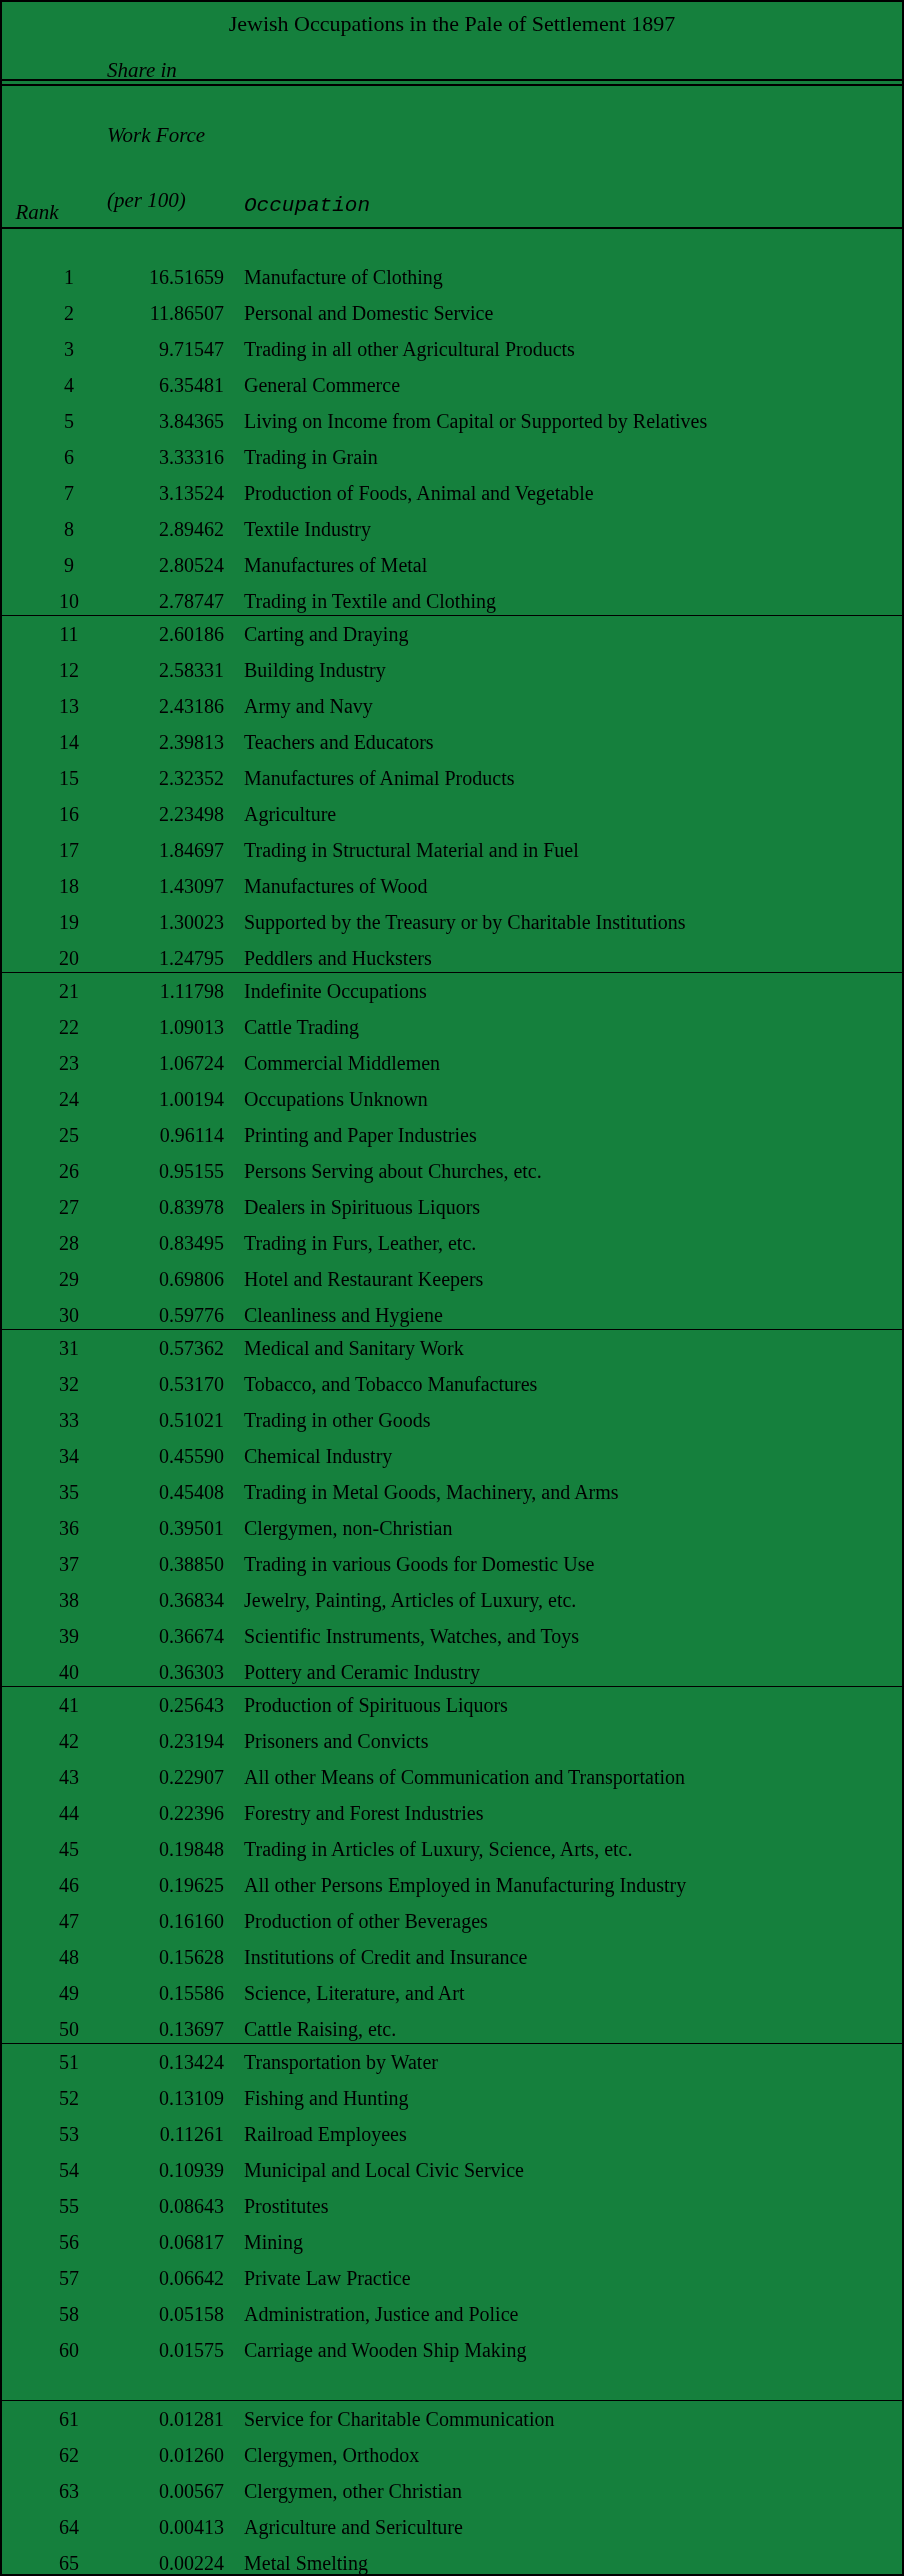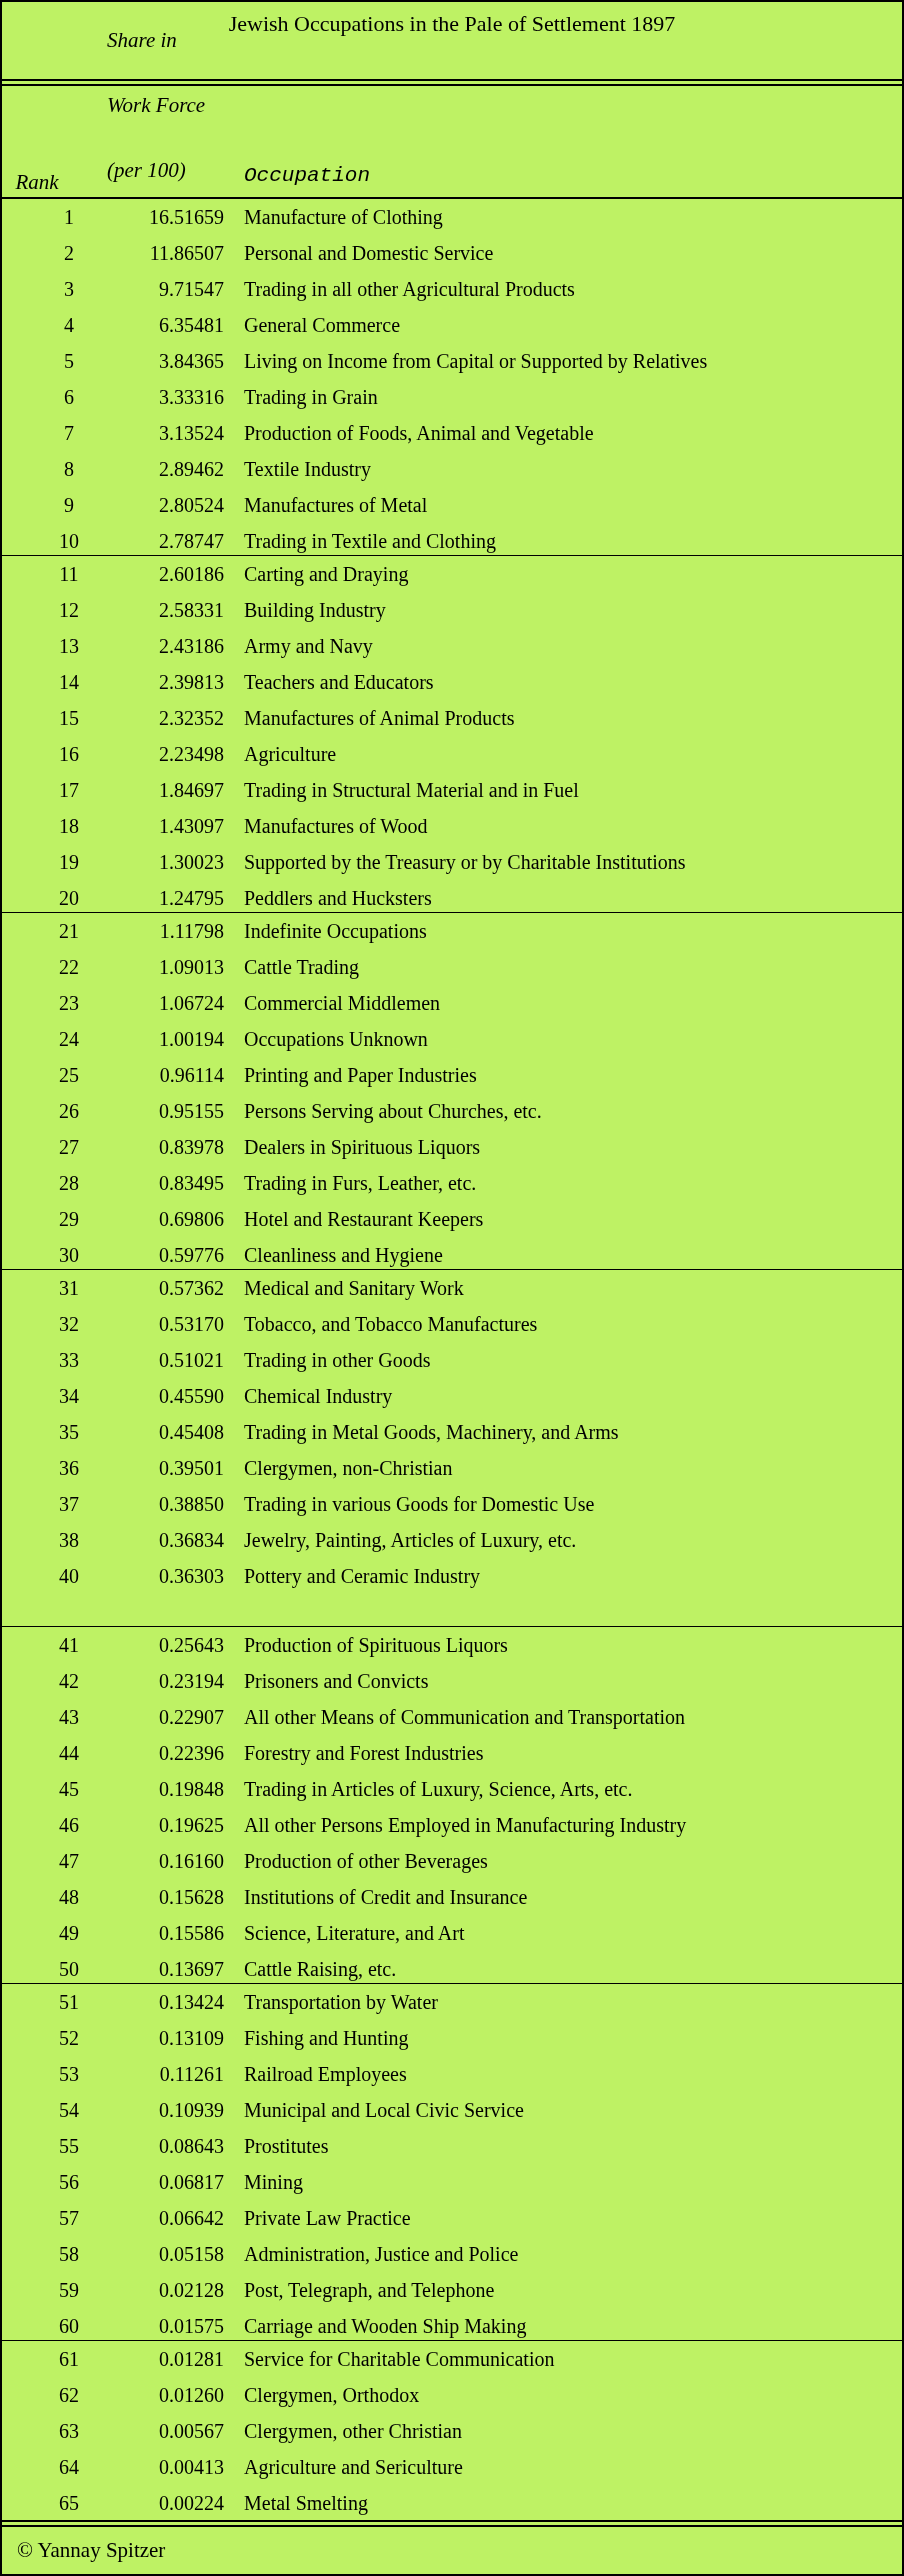--- a/index.html
+++ b/index.html
@@ -72,21 +72,21 @@
     border-top: 7.6px double #000000;
     display: flex;
     align-items: center;
     padding-left: 15px;
     font-size: 21px;
   }
 </style>
 </head>
 <body>
 
-<div id="table-image" style="background: #bef264; border-color: rgb(0, 0, 0); color: rgb(0, 0, 0);">
+<div id="table-image" style="background: #15803d; border-color: rgb(0, 0, 0); color: rgb(0, 0, 0); gap: 30px;">
 
   <div class="title-section">
     <div class="title-line">Jewish Occupations in the Pale of Settlement 1897</div>
   </div>
 
   <div class="header-section">
     <div class="h-rank">Rank</div>
     <div class="h-share">
       <span>Share in</span>
       <span>Work Force</span>
@@ -287,20 +287,25 @@
           <div class="cell cell-rank">37</div>
           <div class="cell cell-share">0.38850</div>
           <div class="cell cell-occ">Trading in various Goods for Domestic Use</div>
         </div>
         <div class="row">
           <div class="cell cell-rank">38</div>
           <div class="cell cell-share">0.36834</div>
           <div class="cell cell-occ">Jewelry, Painting, Articles of Luxury, etc.</div>
         </div>
         <div class="row">
+          <div class="cell cell-rank">39</div>
+          <div class="cell cell-share">0.36674</div>
+          <div class="cell cell-occ">Scientific Instruments, Watches, and Toys</div>
+        </div>
+        <div class="row">
           <div class="cell cell-rank">40</div>
           <div class="cell cell-share">0.36303</div>
           <div class="cell cell-occ">Pottery and Ceramic Industry</div>
         </div>
       </div>
       <div class="group">
         <div class="row">
           <div class="cell cell-rank">41</div>
           <div class="cell cell-share">0.25643</div>
           <div class="cell cell-occ">Production of Spirituous Liquors</div>
@@ -386,25 +391,20 @@
           <div class="cell cell-rank">57</div>
           <div class="cell cell-share">0.06642</div>
           <div class="cell cell-occ">Private Law Practice</div>
         </div>
         <div class="row">
           <div class="cell cell-rank">58</div>
           <div class="cell cell-share">0.05158</div>
           <div class="cell cell-occ">Administration, Justice and Police</div>
         </div>
         <div class="row">
-          <div class="cell cell-rank">59</div>
-          <div class="cell cell-share">0.02128</div>
-          <div class="cell cell-occ">Post, Telegraph, and Telephone</div>
-        </div>
-        <div class="row">
           <div class="cell cell-rank">60</div>
           <div class="cell cell-share">0.01575</div>
           <div class="cell cell-occ">Carriage and Wooden Ship Making</div>
         </div>
       </div>
       <div class="group">
         <div class="row">
           <div class="cell cell-rank">61</div>
           <div class="cell cell-share">0.01281</div>
           <div class="cell cell-occ">Service for Charitable Communication</div>

